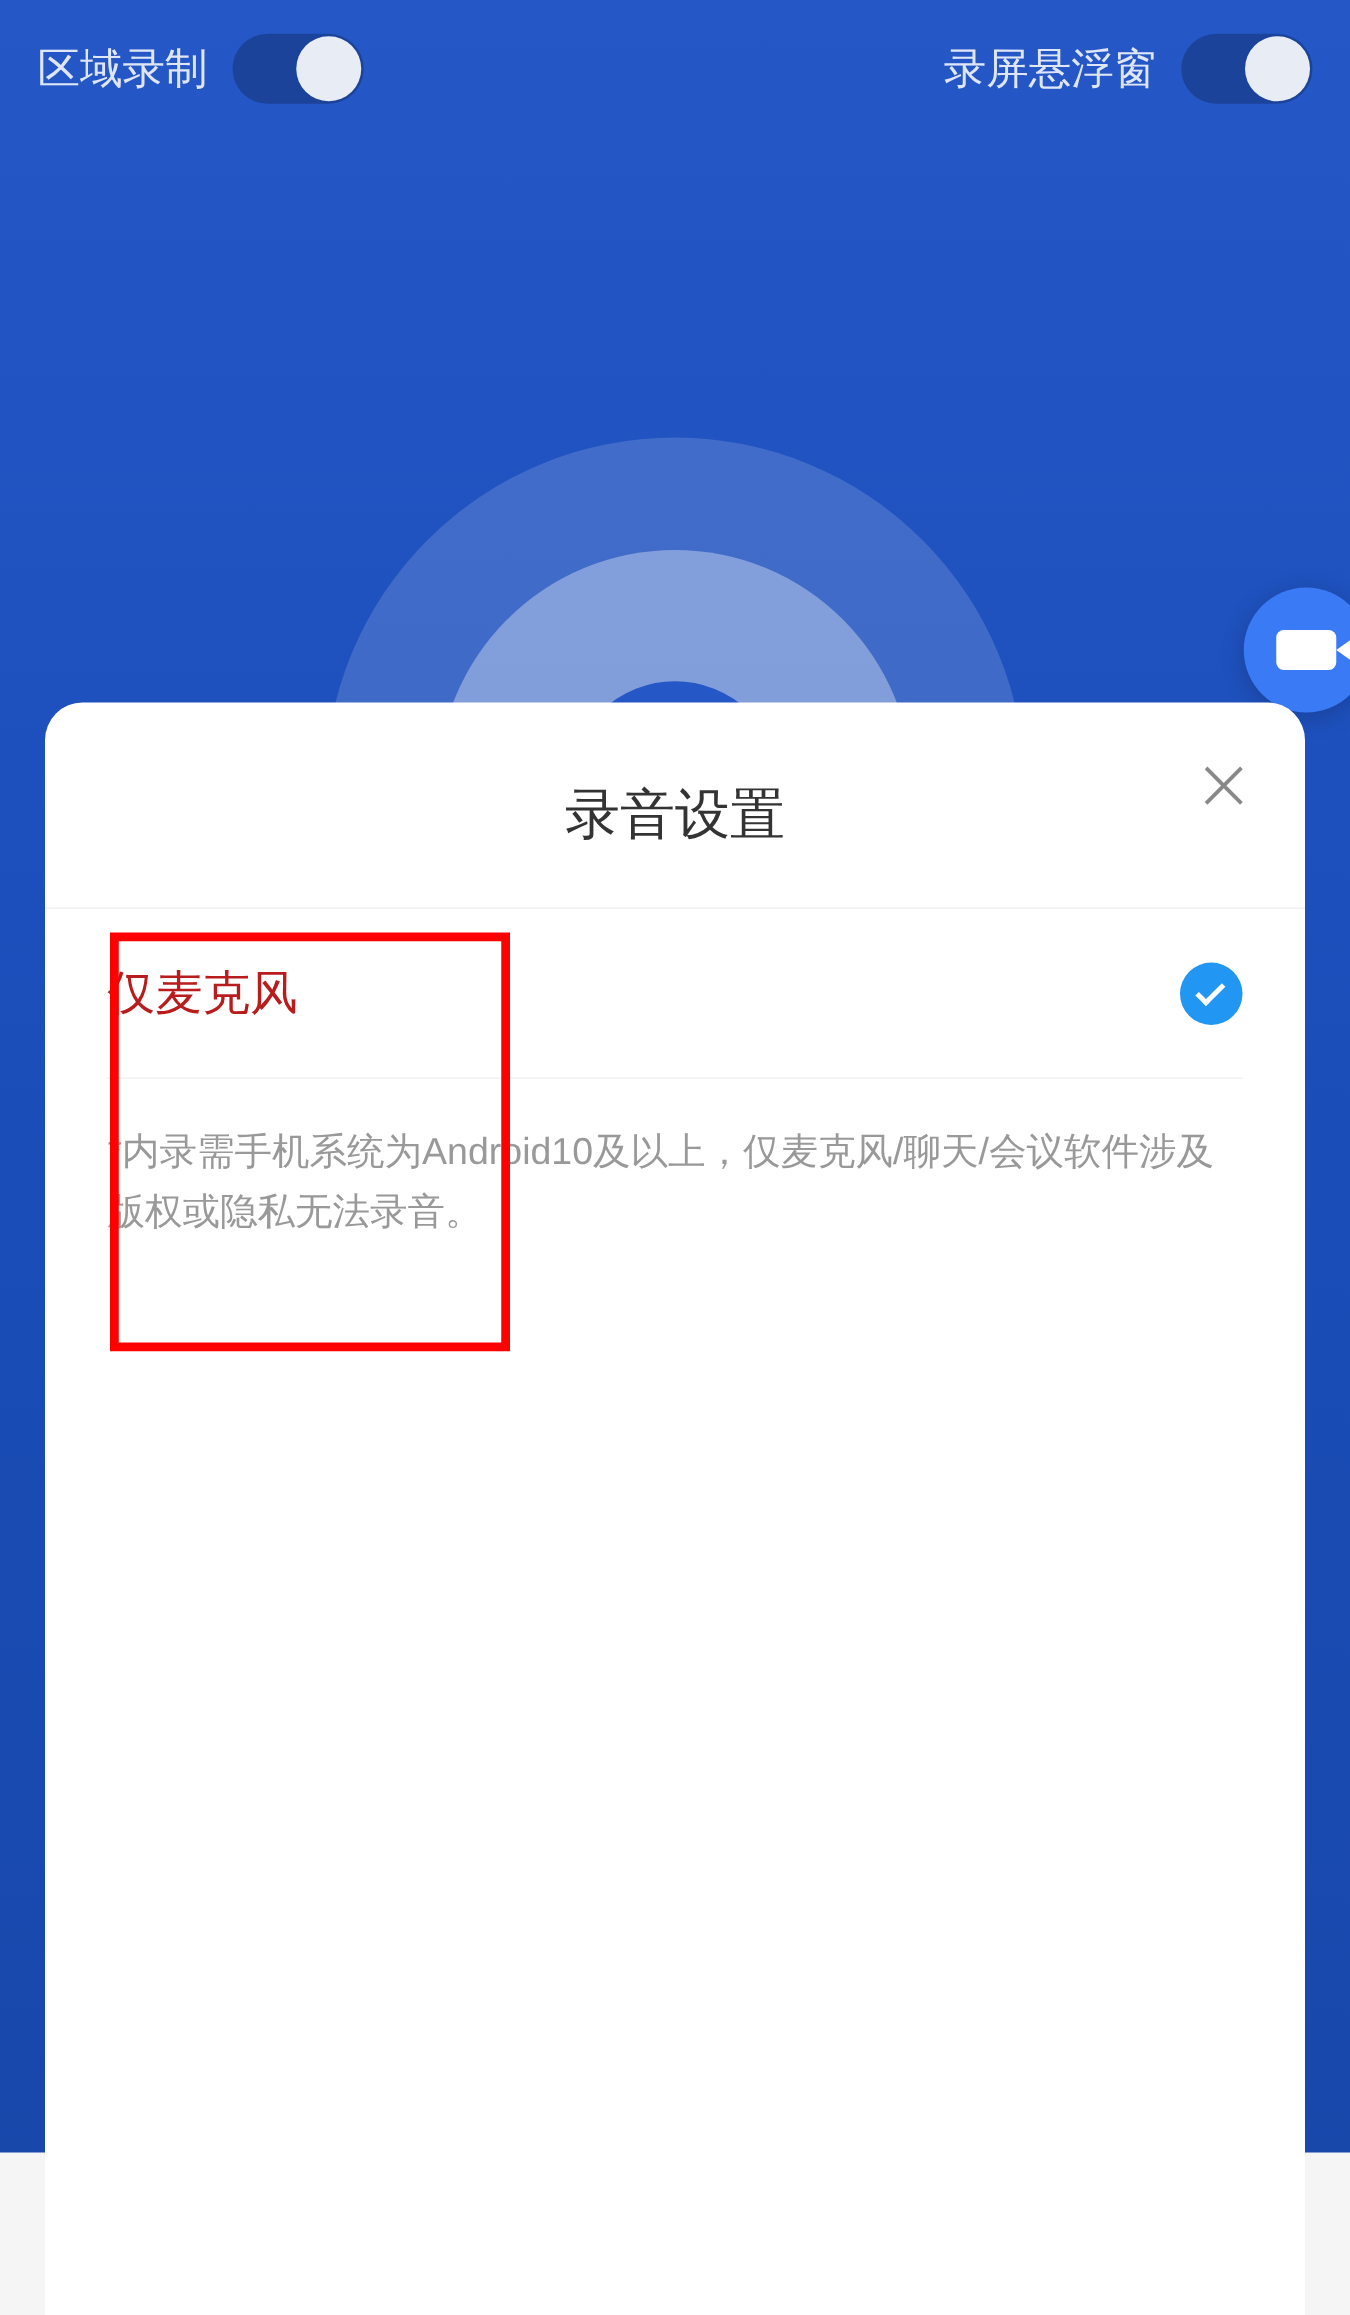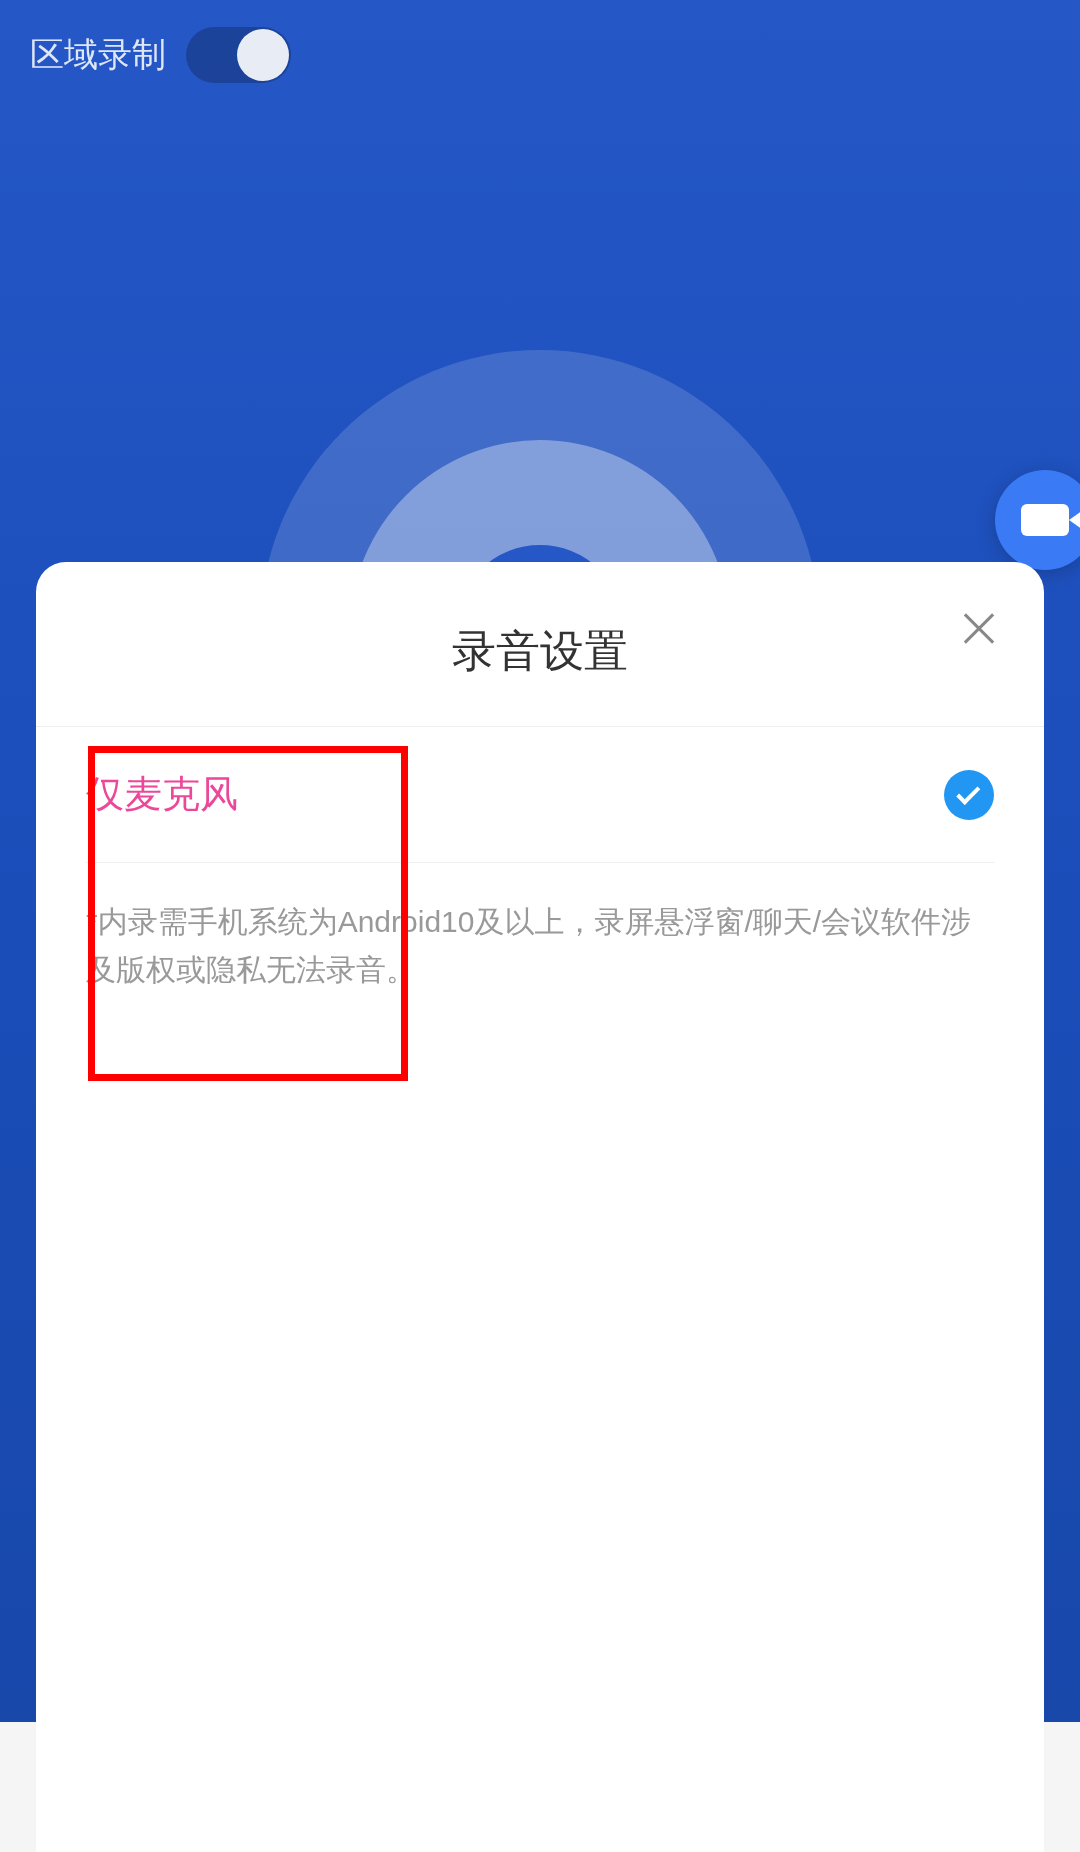--- a/index.html
+++ b/index.html
@@ -231,21 +231,21 @@
       padding: 0 50px;
     }
     
     .option-item {
       display: flex;
       align-items: center;
       justify-content: space-between;
       padding: 42px 0;
       border-bottom: 1px solid #eee;
       font-size: 38px;
-      color: #ec4899;
+      color: #b91c1c;
     }
     
     .check-circle {
       width: 50px;
       height: 50px;
       background: #2196f3;
       border-radius: 50%;
       display: flex;
       align-items: center;
       justify-content: center;
@@ -277,20 +277,26 @@
     }
   </style>
 </head>
 <body>
 
 <div class="background"></div>
 
 <div class="top-bar">
   <div class="toggle-group">
     <span class="toggle-label">区域录制</span>
+    <div class="toggle-switch">
+      <div class="toggle-knob"></div>
+    </div>
+  </div>
+  <div class="toggle-group">
+    <span class="toggle-label">录屏悬浮窗</span>
     <div class="toggle-switch">
       <div class="toggle-knob"></div>
     </div>
   </div>
 </div>
 
 <div class="record-circle-container">
   <div class="circle-outer"></div>
   <div class="circle-mid"></div>
   <div class="circle-inner-ring"></div>
@@ -314,17 +320,17 @@
       <div class="close-btn"></div>
     </div>
     <div class="option-list">
       <div class="option-item">
         <span>仅麦克风</span>
         <div class="check-circle">
           <div class="check-mark"></div>
         </div>
       </div>
     </div>
-    <div class="modal-note">*内录需手机系统为Android10及以上，录屏悬浮窗/聊天/会议软件涉及版权或隐私无法录音。</div>
+    <div class="modal-note">*内录需手机系统为Android10及以上，仅麦克风/聊天/会议软件涉及版权或隐私无法录音。</div>
   </div>
 </div>
 
 <div class="highlight-box"></div>
 
 </body></html>

